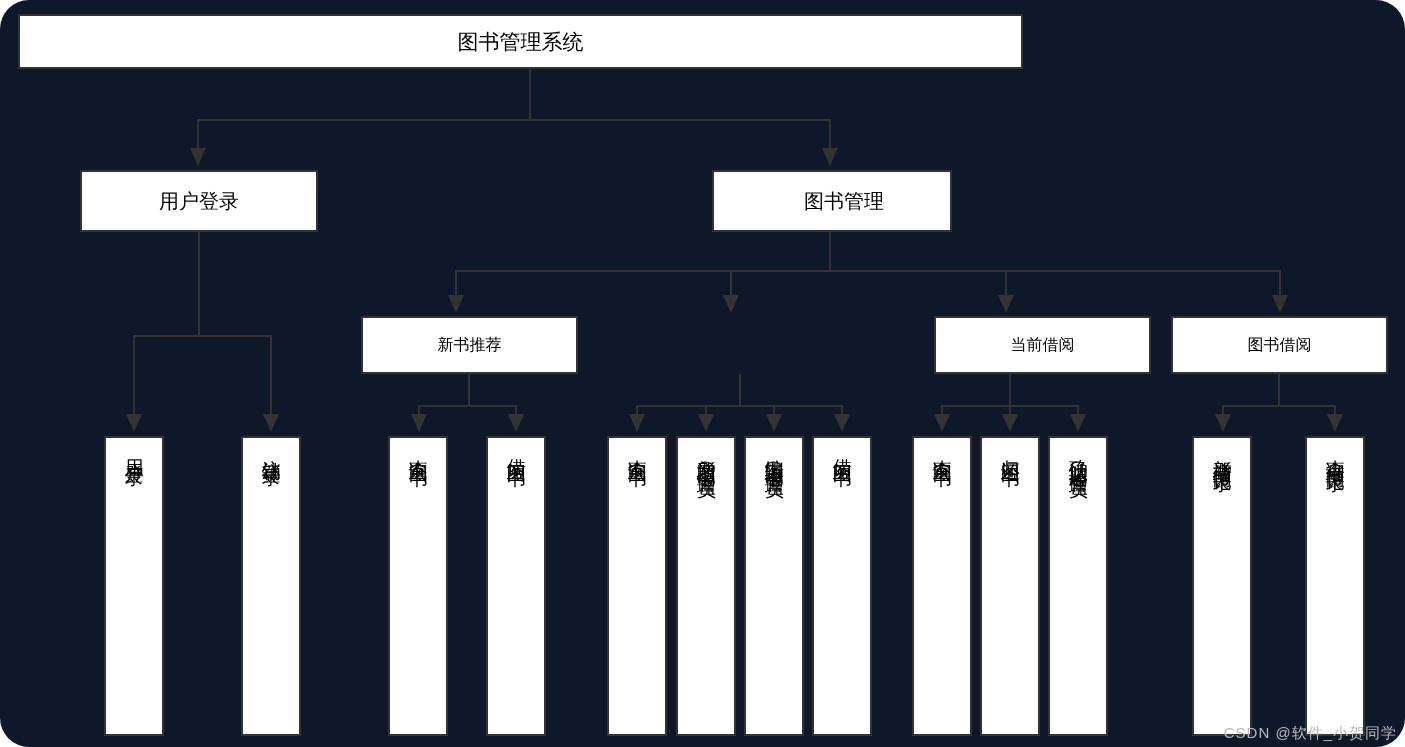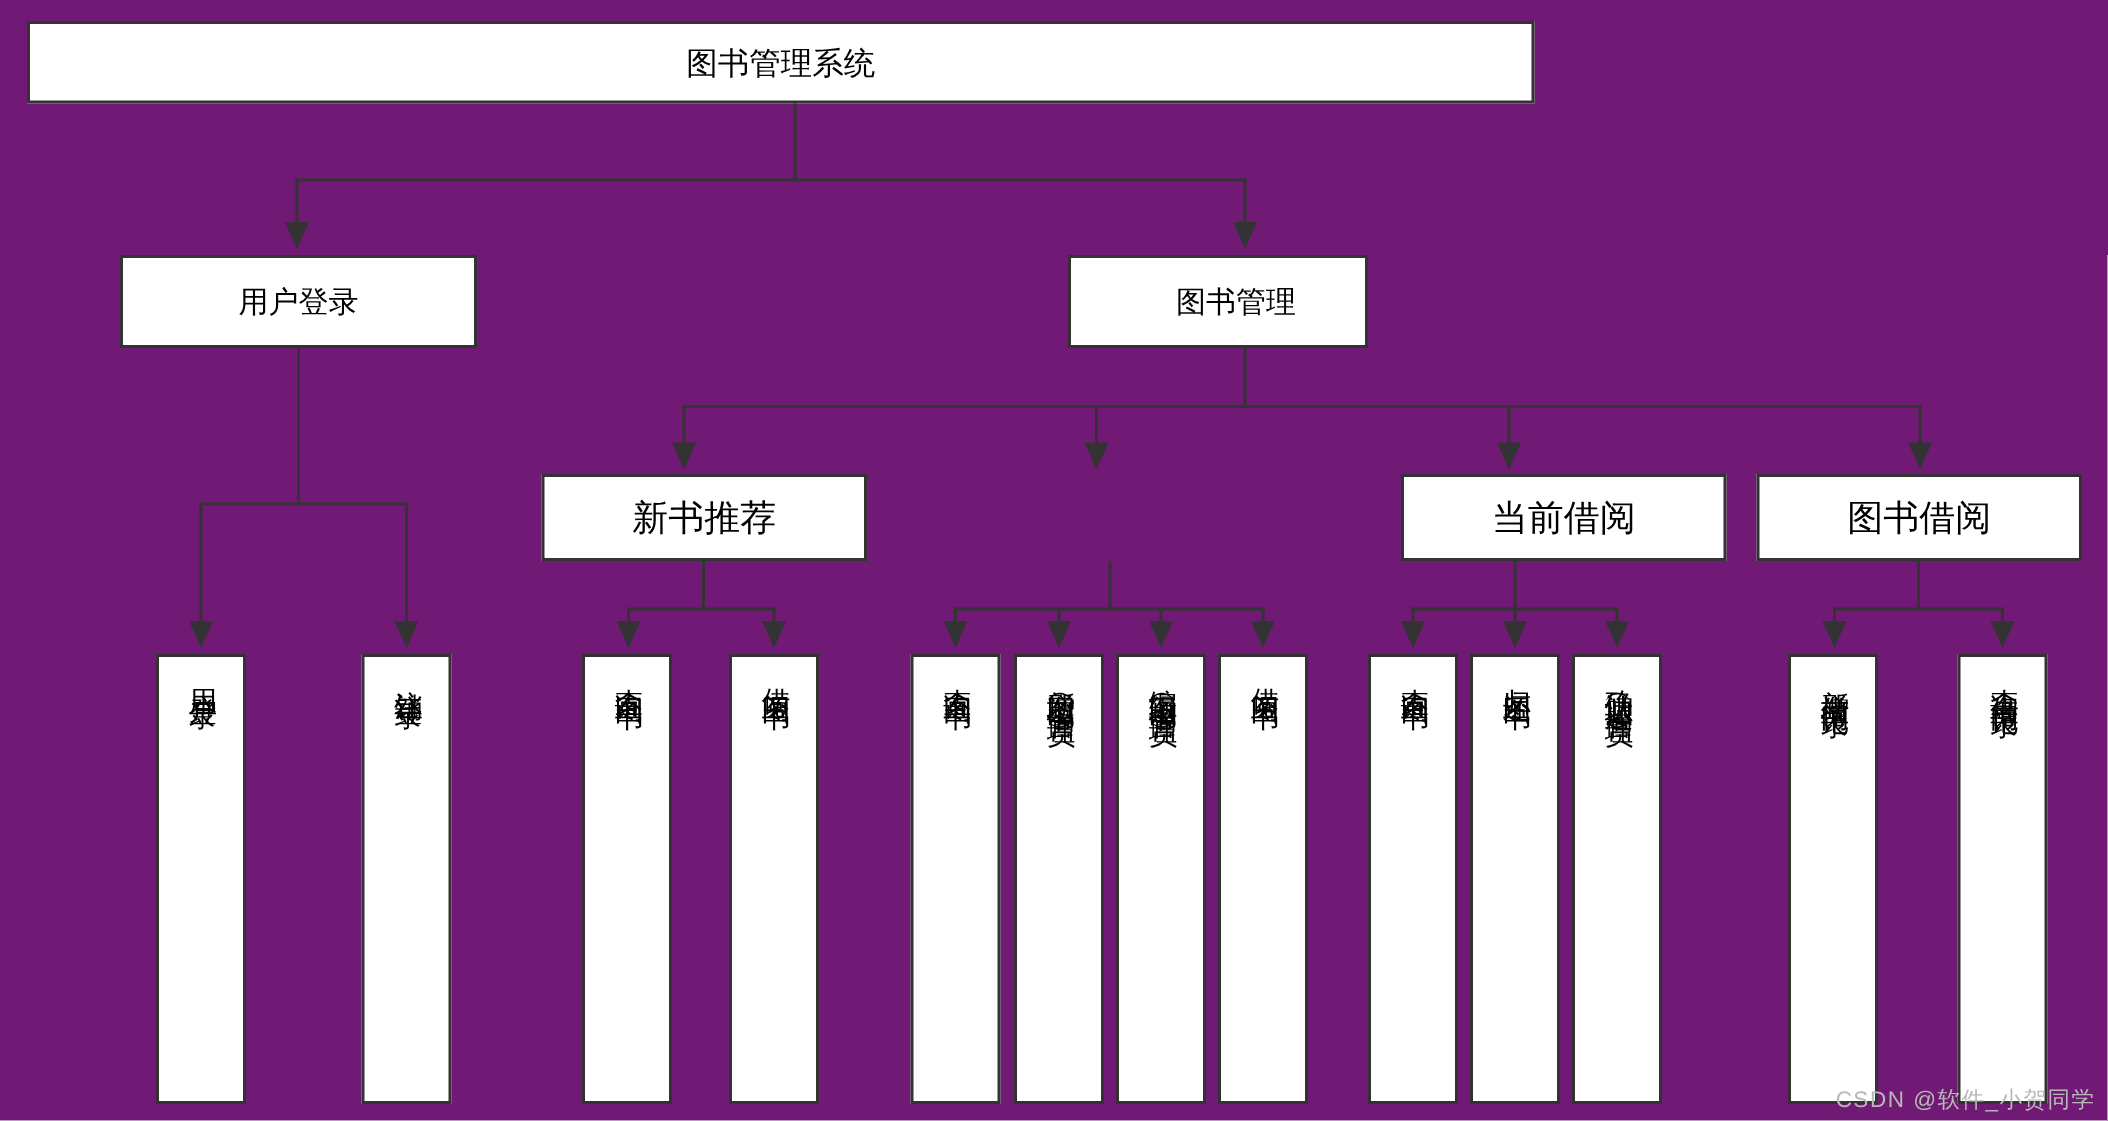--- a/index.html
+++ b/index.html
@@ -1,22 +1,22 @@
 <!DOCTYPE html>
 <html><head>
 <meta charset="utf-8">
 <style>
   html,body{margin:0;padding:0;background:#ffffff;}
   body{font-family:"Liberation Sans","DejaVu Sans",sans-serif;}
-  #canvas{position:relative;width:1405px;height:747px;background:#701a75;overflow:hidden;}
+  #canvas{position:relative;width:1405px;height:747px;background:#0f172a;overflow:hidden;border-radius:29px;}
   .node{position:absolute;box-sizing:border-box;background:#ffffff;border:2px solid #333333;
         display:flex;align-items:center;justify-content:center;color:#000000;}
   .node.root{font-size:21px;}
   .node.lvl2{font-size:20px;}
-  .node.lvl3{font-size:24px;}
+  .node.lvl3{font-size:16px;}
   .node.leaf{font-size:19px;padding:6px 2px;align-items:flex-start;}
   .leaf .vtext{writing-mode:vertical-rl;text-orientation:upright;letter-spacing:3px;
         line-height:1.08;white-space:nowrap;}
   .conn{position:absolute;background:#333333;}
   .vline{width:2px;}
   .hline{height:2px;}
   .arrow{position:absolute;width:0;height:0;border-left:8px solid transparent;
         border-right:8px solid transparent;border-top:18px solid #333333;}
   .watermark{position:absolute;right:8px;bottom:4px;font-size:15px;color:#b8b8b8;
         letter-spacing:1px;white-space:nowrap;}
@@ -34,21 +34,21 @@
 
   <div class="conn hline" style="left:197px;top:119px;width:634px;height:2px;"></div>
   <div class="conn vline" style="left:197px;top:119px;width:2px;height:30px;"></div>
   <div class="conn vline" style="left:829px;top:119px;width:2px;height:30px;"></div>
   <div class="arrow" style="left:190px;top:148px;"></div>
   <div class="arrow" style="left:822px;top:148px;"></div>
 
   <div class="node lvl2" style="left:80px;top:170px;width:238px;height:62px;">
     <span>用户登录</span>
   </div>
-  <div class="node lvl2" style="left:712px;top:170px;width:200px;height:62px;padding-left:24px;">
+  <div class="node lvl2" style="left:712px;top:170px;width:240px;height:62px;padding-left:24px;">
     <span>图书管理</span>
   </div>
 
   <div class="conn vline" style="left:198px;top:232px;width:2px;height:104px;"></div>
   <div class="conn hline" style="left:133px;top:335px;width:139px;height:2px;"></div>
   <div class="conn vline" style="left:133px;top:335px;width:2px;height:81px;"></div>
   <div class="conn vline" style="left:270px;top:335px;width:2px;height:81px;"></div>
   <div class="arrow" style="left:126px;top:414px;"></div>
   <div class="arrow" style="left:263px;top:414px;"></div>
 

